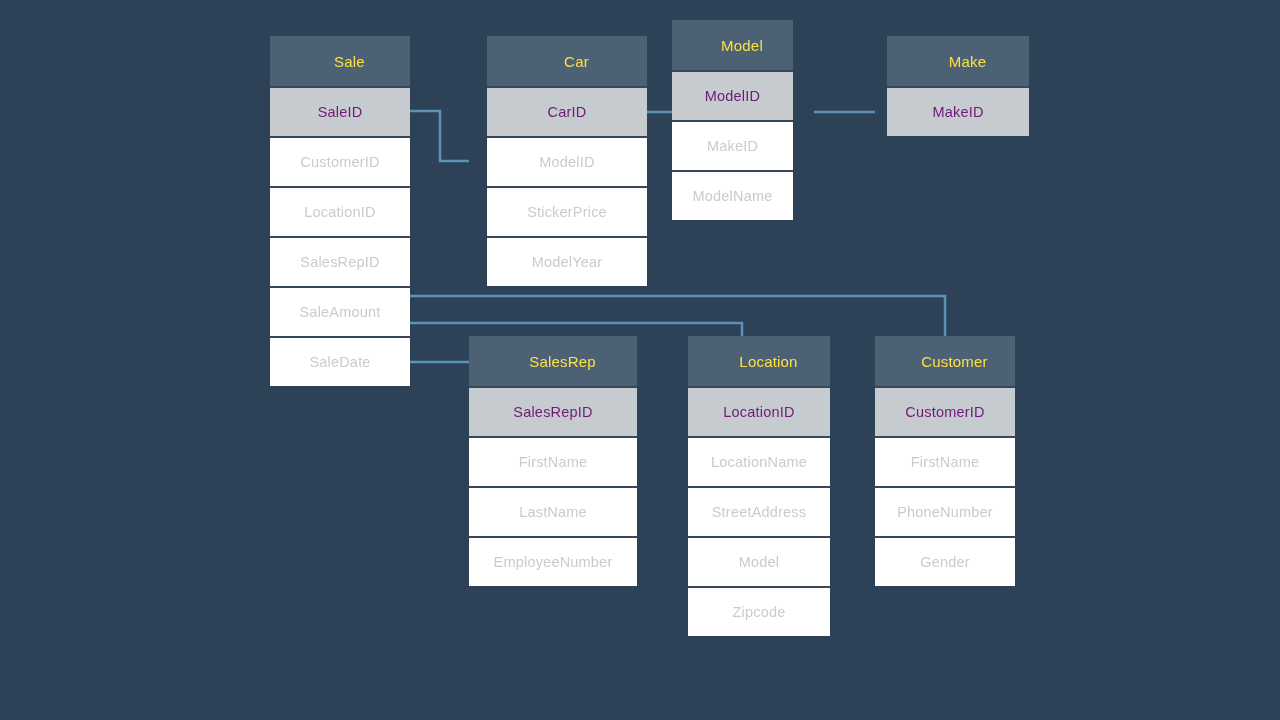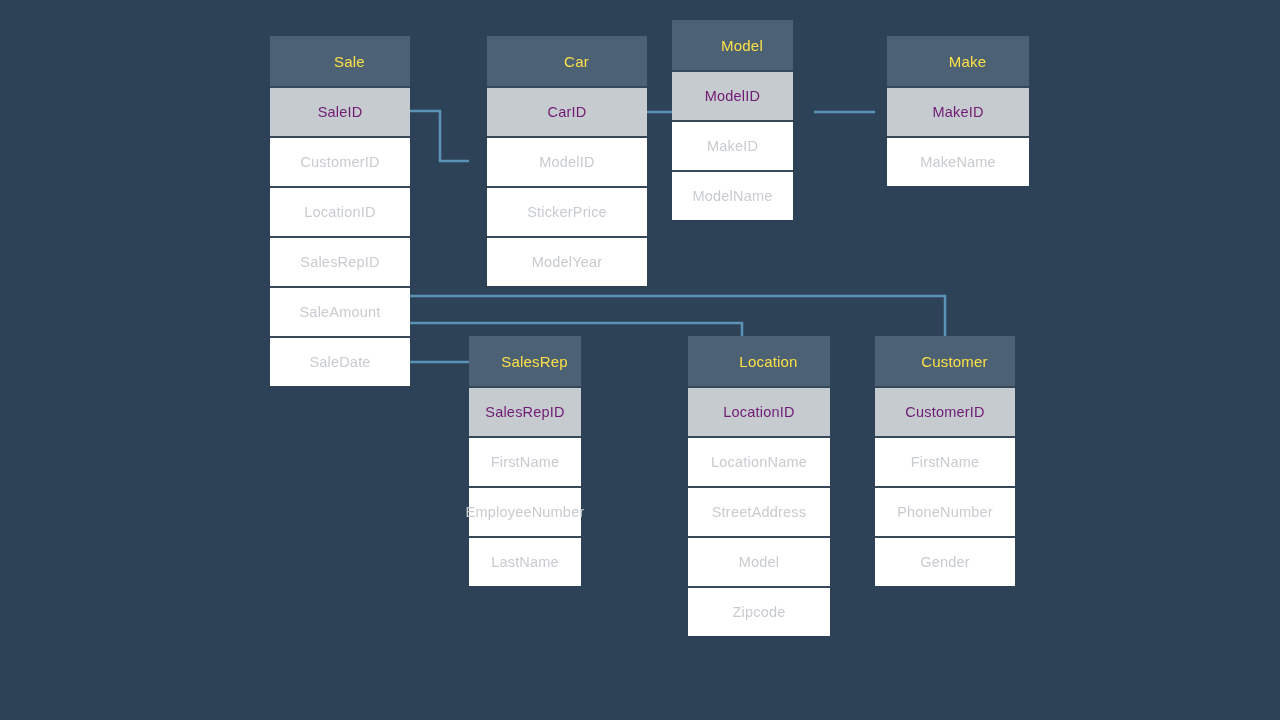--- a/index.html
+++ b/index.html
@@ -91,28 +91,27 @@
       </div>
       <div class="entity" style="left: 672px; top: 20px; width: 121px; border-radius: 24px;">
         <div class="entity-header">Model</div>
         <div class="field pk first">ModelID</div>
         <div class="field">MakeID</div>
         <div class="field">ModelName</div>
       </div>
       <div class="entity" style="left: 875px; top: 36px; width: 142px; margin-left: 12px;">
         <div class="entity-header">Make</div>
         <div class="field pk first">MakeID</div>
-        <div class="field">MakeName</div>
       </div>
-      <div class="entity" style="left: 469px; top: 336px; width: 112px;">
+      <div class="entity" style="left: 469px; top: 336px; width: 168px;">
         <div class="entity-header">SalesRep</div>
         <div class="field pk first">SalesRepID</div>
         <div class="field">FirstName</div>
+        <div class="field">LastName</div>
         <div class="field">EmployeeNumber</div>
-        <div class="field">LastName</div>
       </div>
       <div class="entity" style="left: 688px; top: 336px; width: 142px;">
         <div class="entity-header">Location</div>
         <div class="field pk first">LocationID</div>
         <div class="field">LocationName</div>
         <div class="field">StreetAddress</div>
         <div class="field">Model</div>
         <div class="field">Zipcode</div>
       </div>
       <div class="entity" style="left: 875px; top: 336px; width: 140px;">

